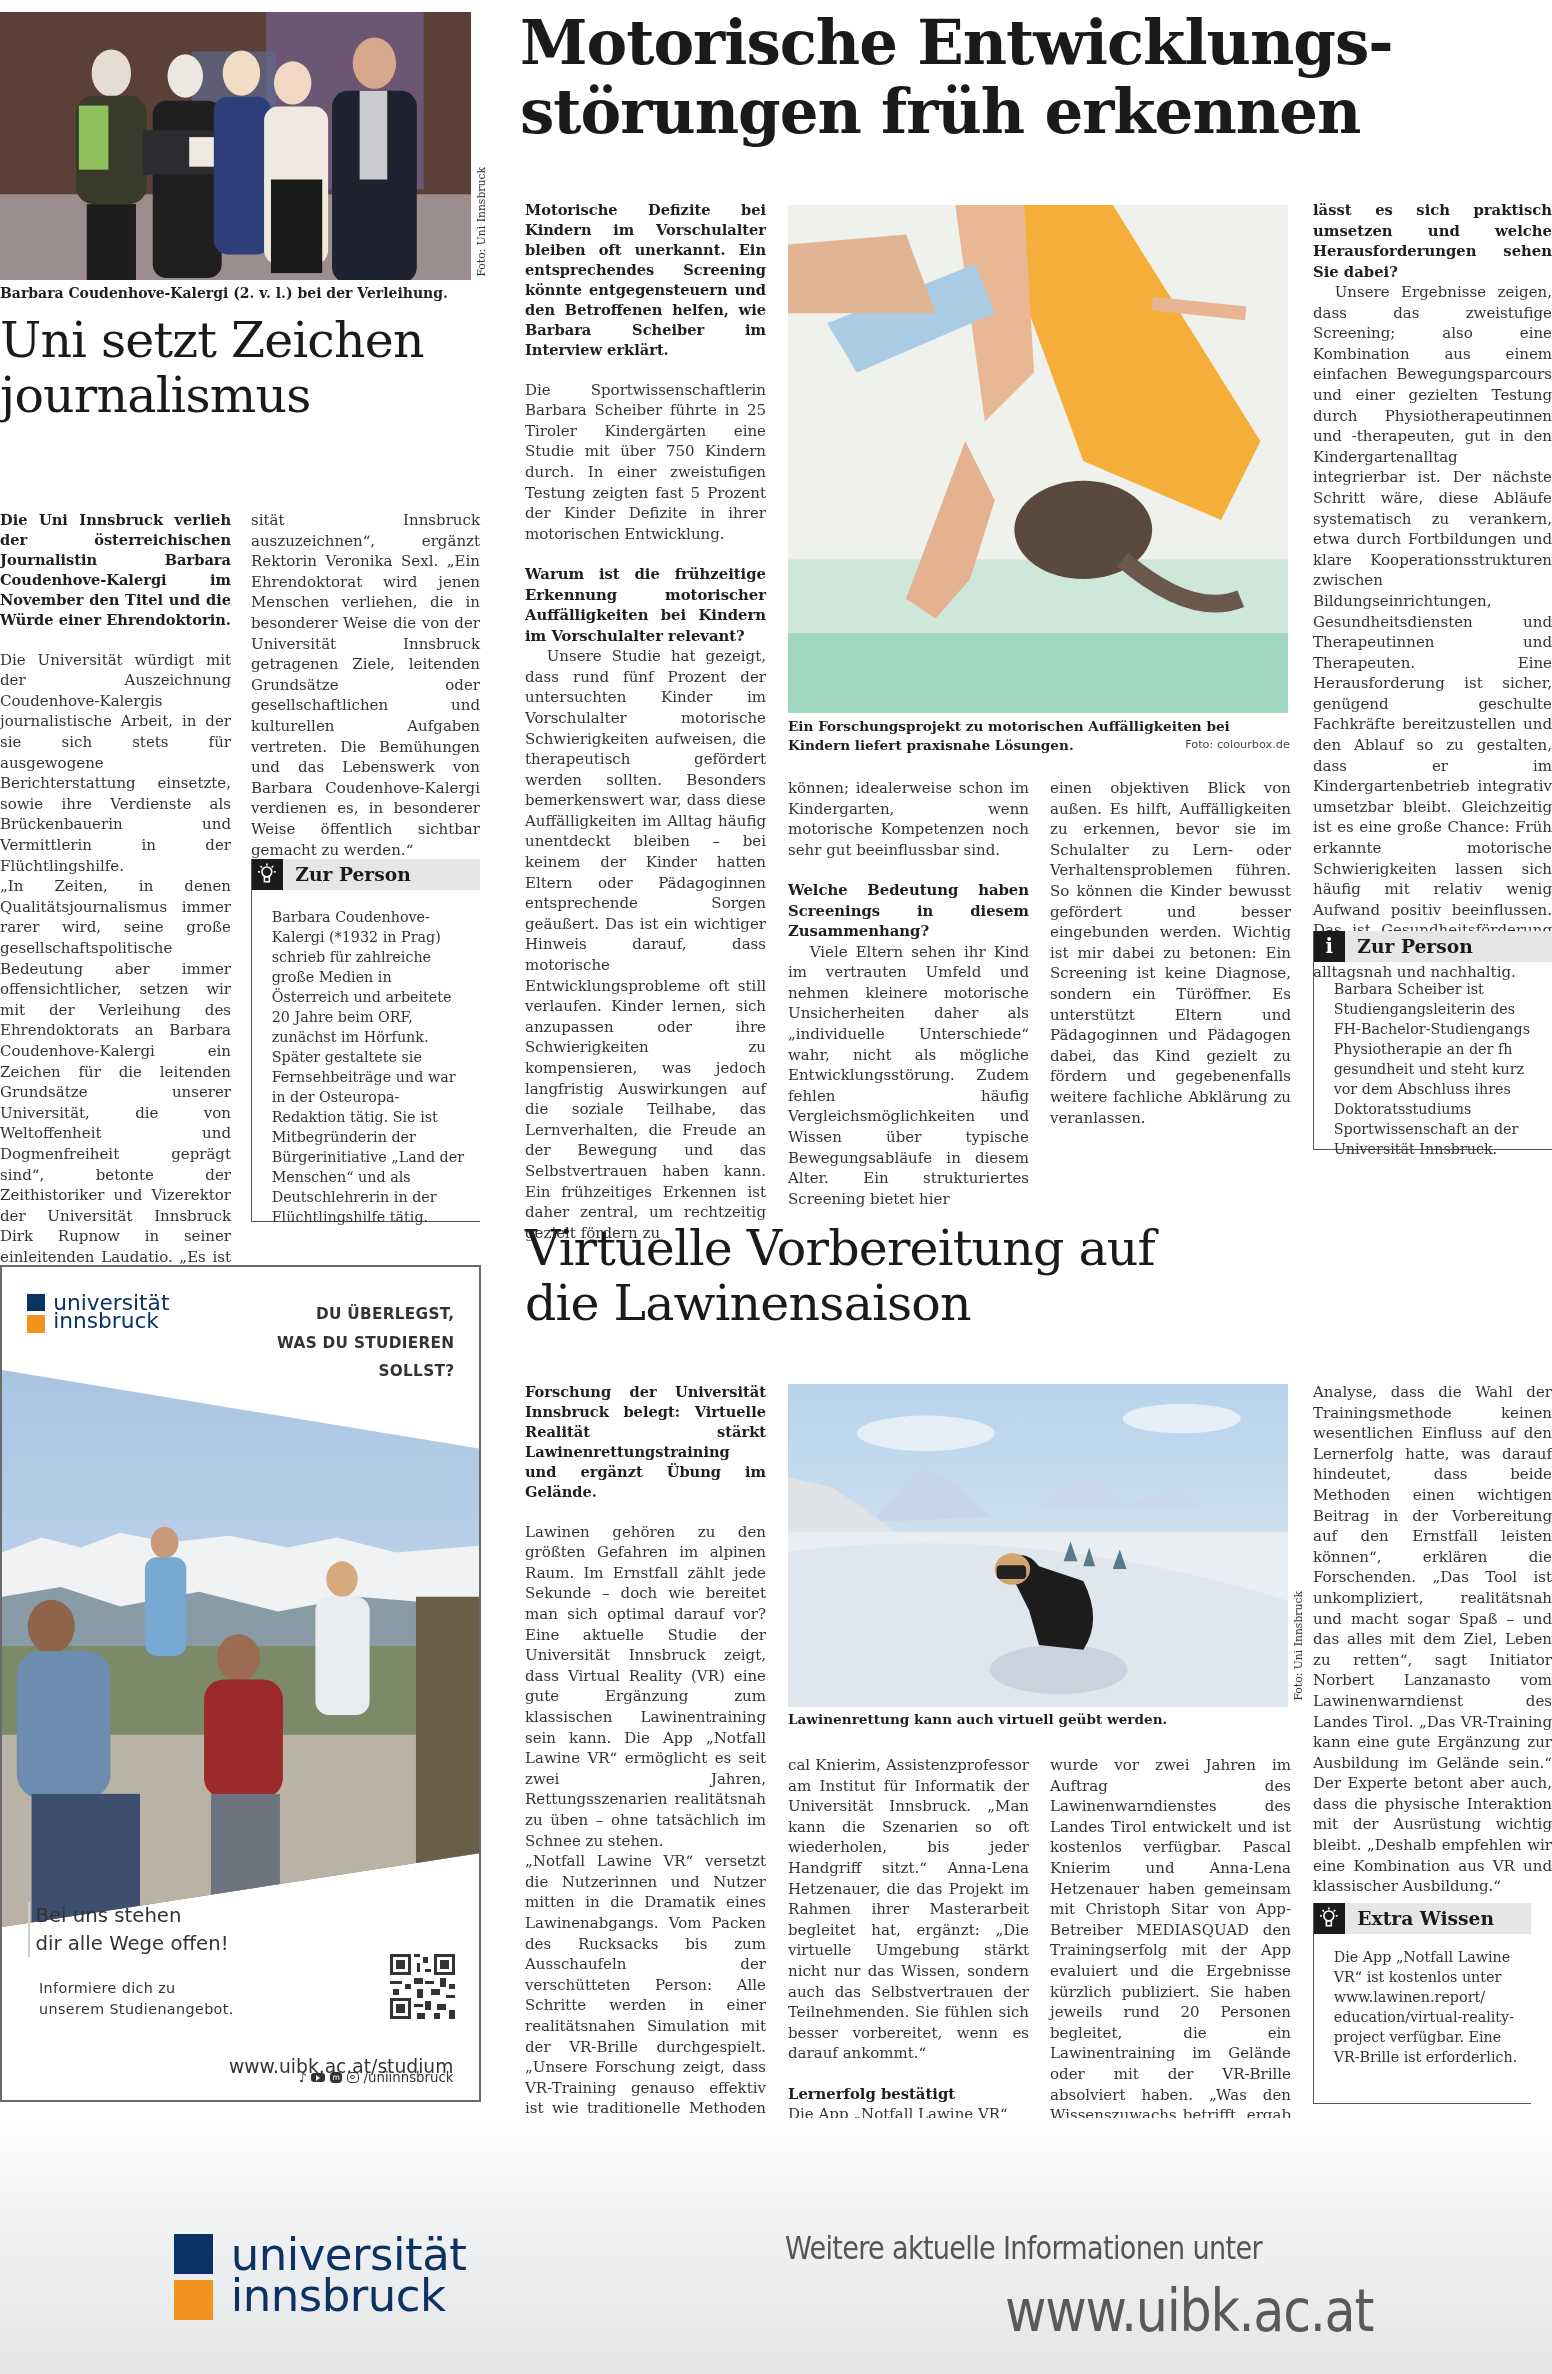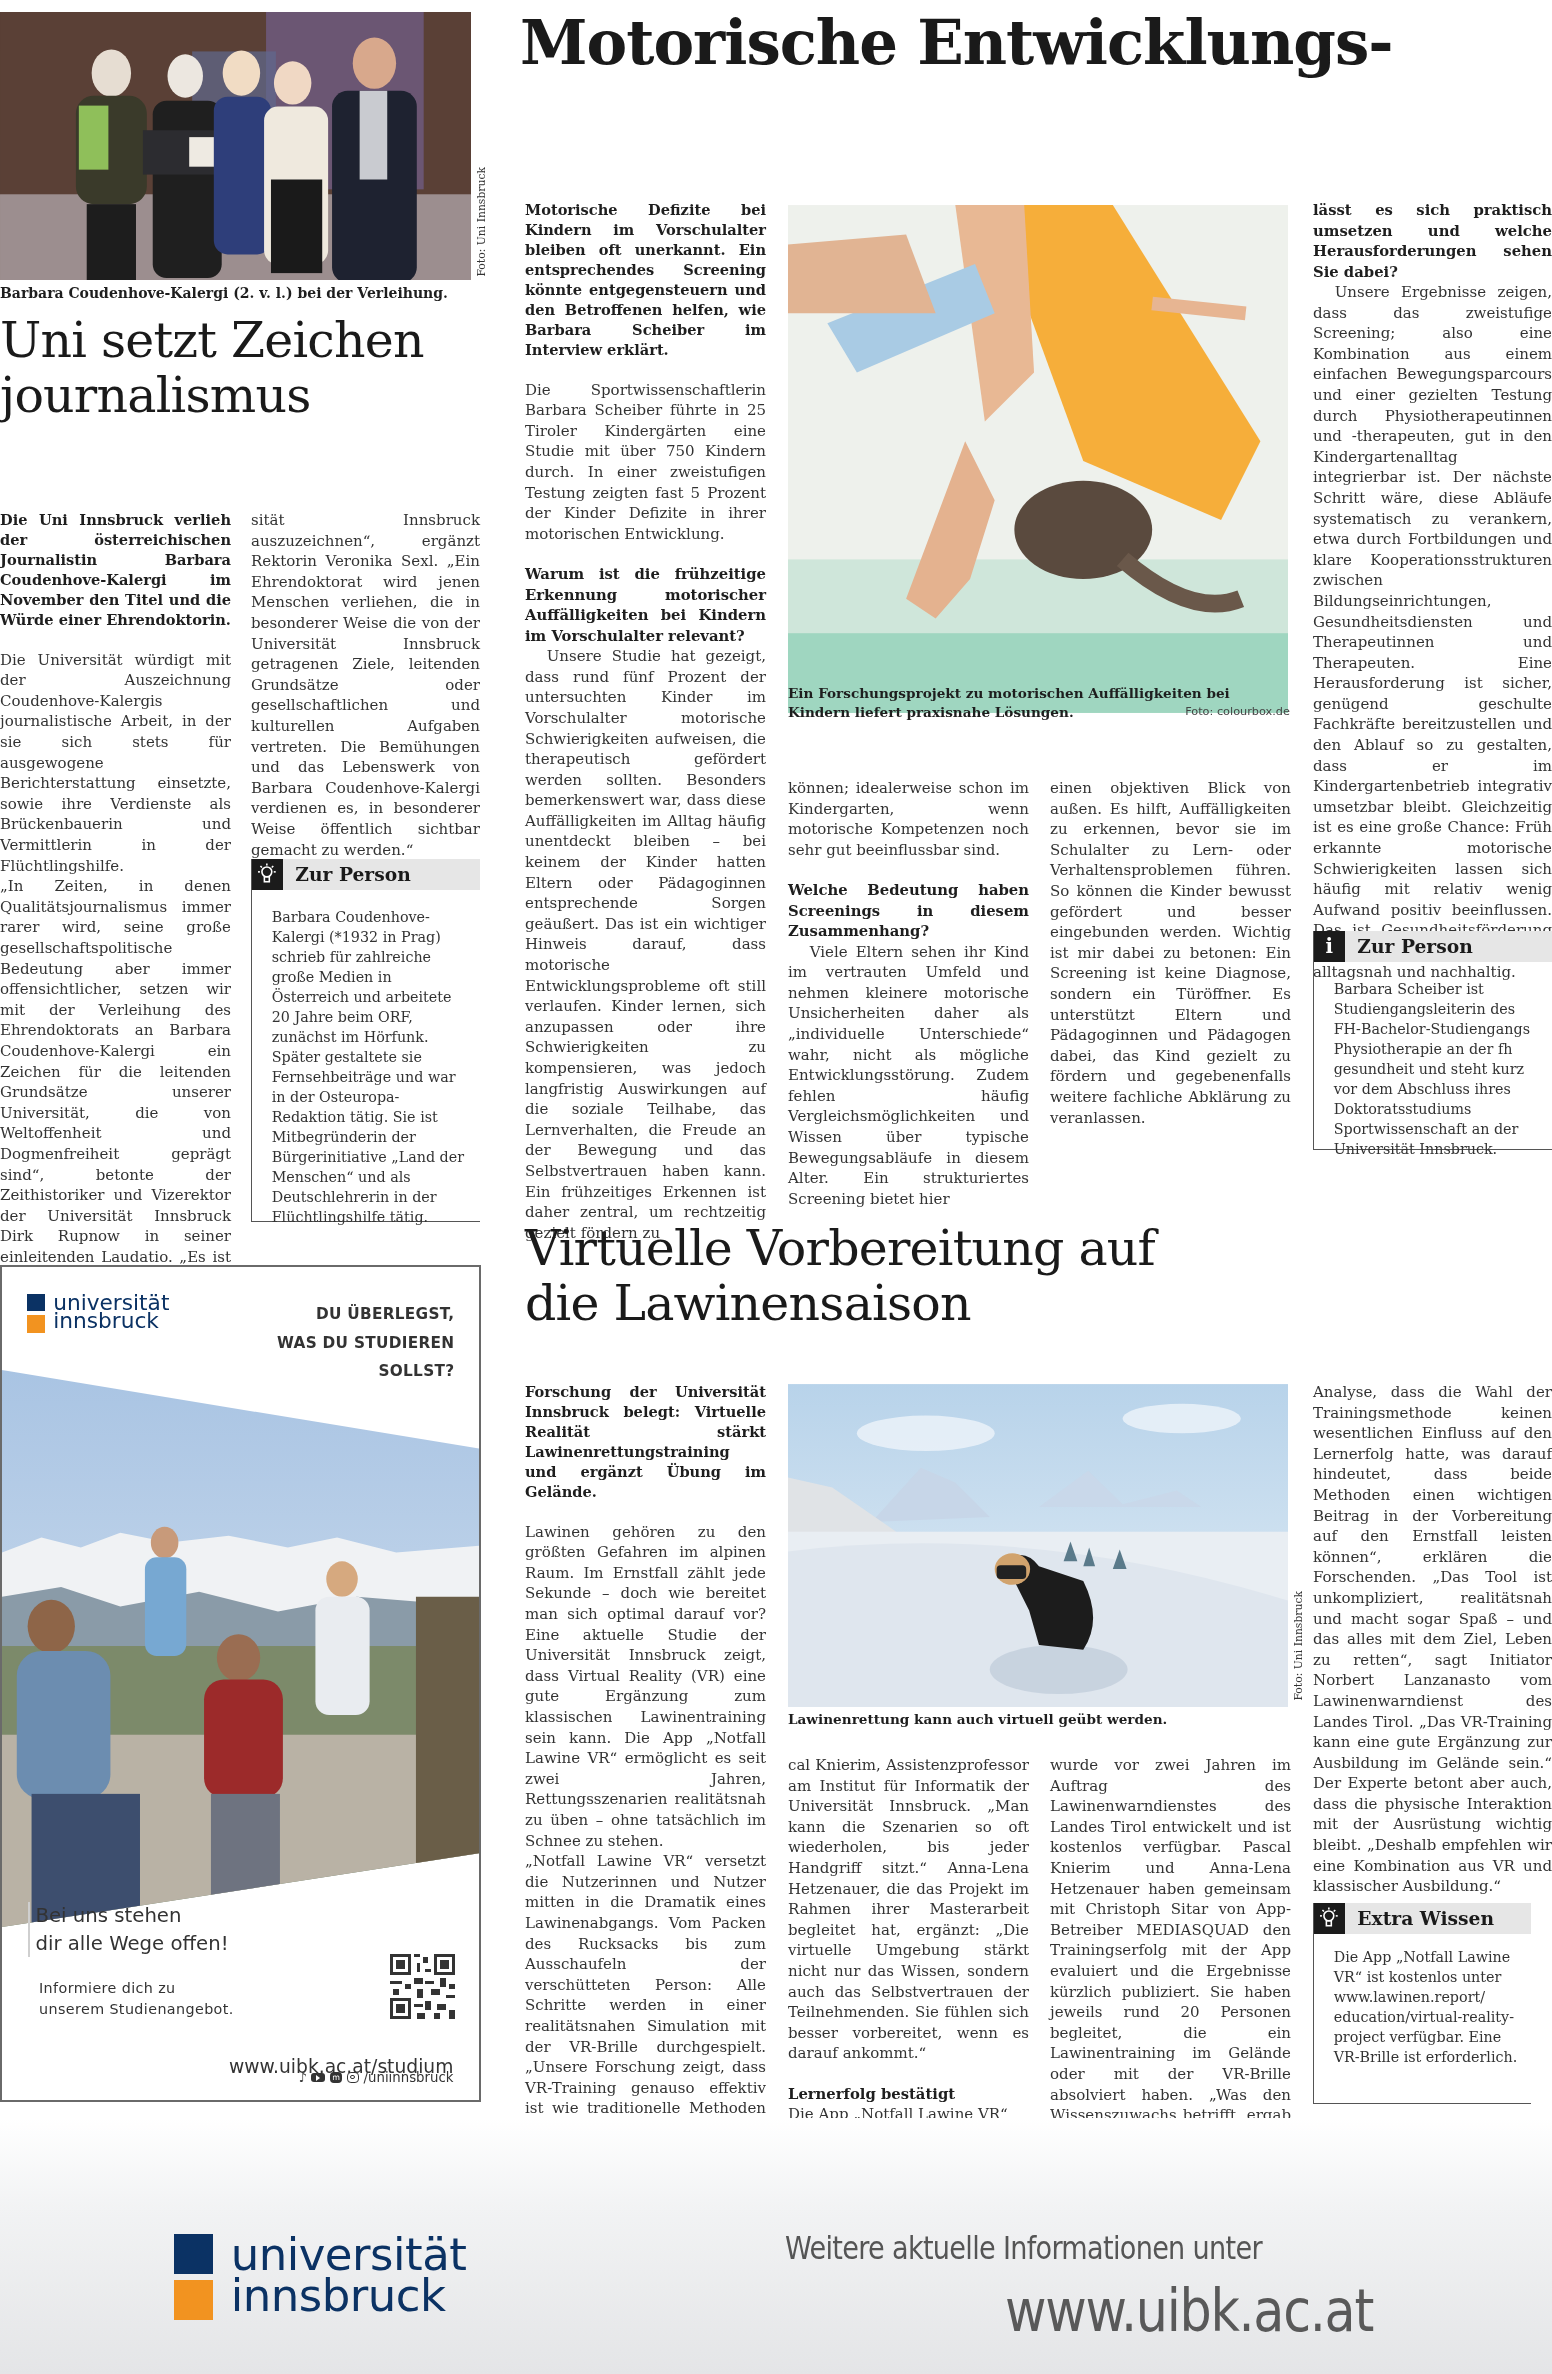--- a/index.html
+++ b/index.html
@@ -126,20 +126,21 @@
           </g>
         </svg>
     </div>
     <span class="infobox-title">Zur Person</span>
   </div>
   <div class="infobox-body">Barbara Coudenhove-Kalergi (*1932 in Prag) schrieb für zahlreiche große Medien in Österreich und arbeitete 20 Jahre beim ORF, zunächst im Hörfunk. Später gestaltete sie Fernsehbeiträge und war in der Osteuropa-Redaktion tätig. Sie ist Mitbegründerin der Bürgerinitiative „Land der Menschen“ und als Deutschlehrerin in der Flüchtlingshilfe tätig.</div>
 </div>
 
 <div class="abs" style="left:520px; top:7.9px; width:1032px;">
   <div class="headline-big">Motorische Entwicklungs-</div>
+  <div class="headline-big">störungen früh erkennen</div>
 </div>
 
 <div class="abs" style="left:525px; top:200px; width:241px;">
   <p class="lead">Motorische Defizite bei Kindern im Vorschulalter bleiben oft unerkannt. Ein entsprechendes Screening könnte entgegensteuern und den Betroffenen helfen, wie Barbara Scheiber im Interview erklärt.</p>
   <div class="gap"></div>
   <p class="body-text">Die Sportwissenschaftlerin Barbara Scheiber führte in 25 Tiroler Kindergärten eine Studie mit über 750 Kindern durch. In einer zweistufigen Testung zeigten fast 5 Prozent der Kinder Defizite in ihrer motorischen Entwicklung.</p>
   <div class="gap"></div>
   <p class="q">Warum ist die frühzeitige Erkennung motorischer Auffälligkeiten bei Kindern im Vorschulalter relevant?</p>
   <p class="body-text p-indent">Unsere Studie hat gezeigt, dass rund fünf Prozent der untersuchten Kinder im Vorschulalter motorische Schwierigkeiten aufweisen, die therapeutisch gefördert werden sollten. Besonders bemerkenswert war, dass diese Auffälligkeiten im Alltag häufig unentdeckt bleiben – bei keinem der Kinder hatten Eltern oder Pädagoginnen entsprechende Sorgen geäußert. Das ist ein wichtiger Hinweis darauf, dass motorische Entwicklungsprobleme oft still verlaufen. Kinder lernen, sich anzupassen oder ihre Schwierigkeiten zu kompensieren, was jedoch langfristig Auswirkungen auf die soziale Teilhabe, das Lernverhalten, die Freude an der Bewegung und das Selbstvertrauen haben kann. Ein frühzeitiges Erkennen ist daher zentral, um rechtzeitig gezielt fördern zu</p>
 </div>
@@ -152,21 +153,21 @@
     <path d="M205 0 L330 0 L480 240 L440 320 L300 260 Z" fill="#f6ae3a"></path>
     <path d="M170 0 L240 0 L250 170 L200 220 Z" fill="#e8b894"></path>
     <path d="M40 120 L190 60 L210 110 L70 170 Z" fill="#a9cbe4"></path>
     <path d="M0 40 L120 30 L150 110 L0 110 Z" fill="#e1b493"></path>
     <ellipse cx="300" cy="330" rx="70" ry="50" fill="#5a4a3e"></ellipse>
     <path d="M340 360 Q 410 420 460 400" stroke="#6a584a" stroke-width="18" fill="none"></path>
     <path d="M180 240 L210 300 L185 380 L150 420 L120 400 L150 320 Z" fill="#e4b28f"></path>
     <path d="M370 100 L465 110" stroke="#e7b592" stroke-width="14"></path>
   </svg>
 </div>
-<div class="abs caption" style="left:788px; top:684px; width:502px;">
+<div class="abs caption" style="left:788px; top:717px; width:502px;">
   <span>Ein Forschungsprojekt zu motorischen Auffälligkeiten bei Kindern liefert praxisnahe Lösungen.</span>
   <span class="abs" style="right:0; top:18.7px; font-family:'DejaVu Sans',sans-serif; font-weight:normal; font-size:11.3px; color:#444;">Foto: colourbox.de</span>
 </div>
 
 <div class="abs" style="left:788px; top:778px; width:241px;">
   <p class="body-text">können; idealerweise schon im Kindergarten, wenn motorische Kompetenzen noch sehr gut beeinflussbar sind.</p>
   <div class="gap"></div>
   <p class="q">Welche Bedeutung haben Screenings in diesem Zusammenhang?</p>
   <p class="body-text p-indent">Viele Eltern sehen ihr Kind im vertrauten Umfeld und nehmen kleinere motorische Unsicherheiten daher als „individuelle Unterschiede“ wahr, nicht als mögliche Entwicklungsstörung. Zudem fehlen häufig Vergleichsmöglichkeiten und Wissen über typische Bewegungsabläufe in diesem Alter. Ein strukturiertes Screening bietet hier</p>
 </div>

